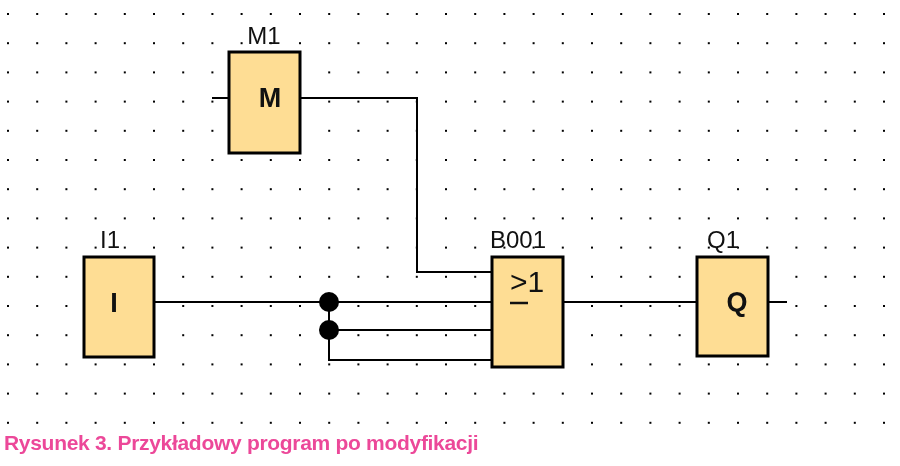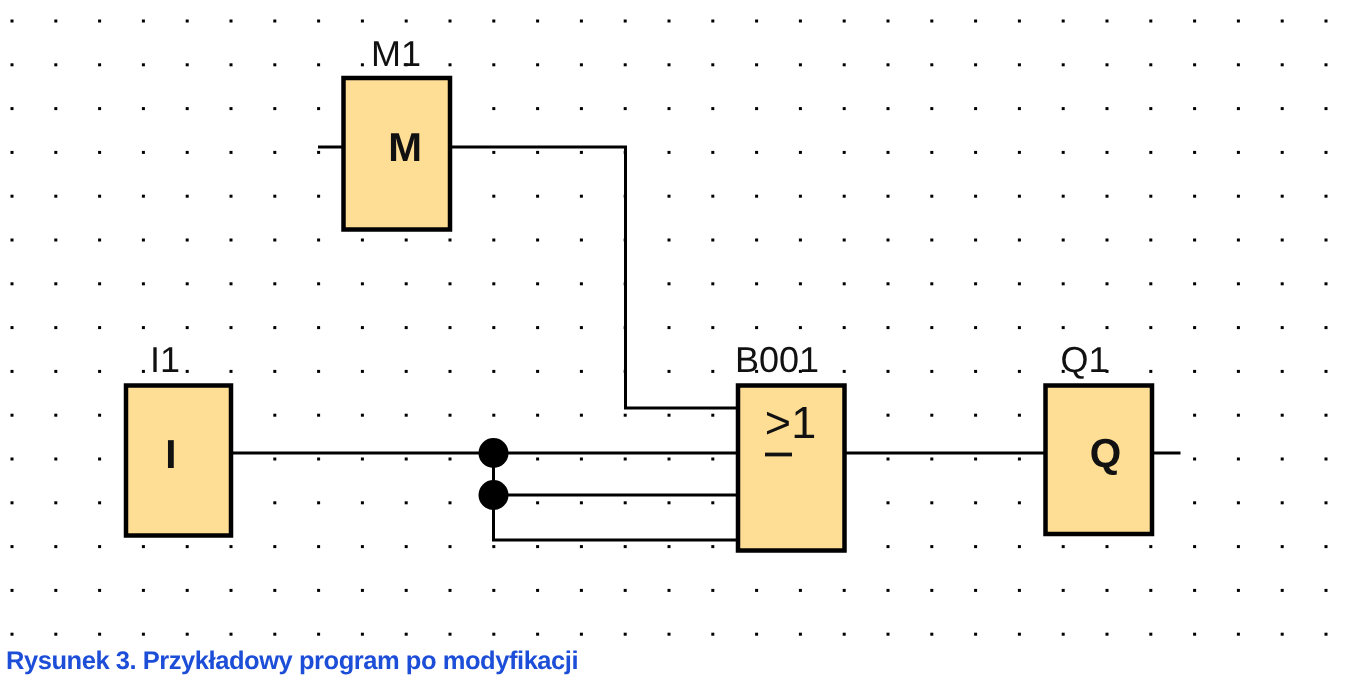--- a/index.html
+++ b/index.html
@@ -4,21 +4,21 @@
 <style>
   html, body { margin: 0; padding: 0; background: #ffffff; }
   body { width: 900px; height: 466px; position: relative; overflow: hidden; }
   #canvas { position: absolute; left: 0; top: 0; }
   .block-label { font-family: "Liberation Sans", sans-serif; font-size: 24px; fill: #111; }
   .block-symbol { font-family: "Liberation Sans", sans-serif; font-weight: bold; font-size: 27px; fill: #111; }
   .gate-symbol { font-family: "Liberation Sans", sans-serif; font-size: 30px; fill: #111; }
   #caption {
     position: absolute; left: 4px; top: 431px;
     font-family: "Liberation Sans", sans-serif; font-weight: bold;
-    font-size: 17px; color: #1d4ed8; letter-spacing: -0.3px;
+    font-size: 21px; color: #ec4899; letter-spacing: -0.3px;
   }
 </style>
 </head>
 <body>
 
 <svg id="canvas" width="900" height="466">
   <g id="grid">
       <rect x="7.0" y="13.0" width="2" height="2" fill="#000000"></rect>
       <rect x="36.2" y="13.0" width="2" height="2" fill="#000000"></rect>
       <rect x="65.4" y="13.0" width="2" height="2" fill="#000000"></rect>

